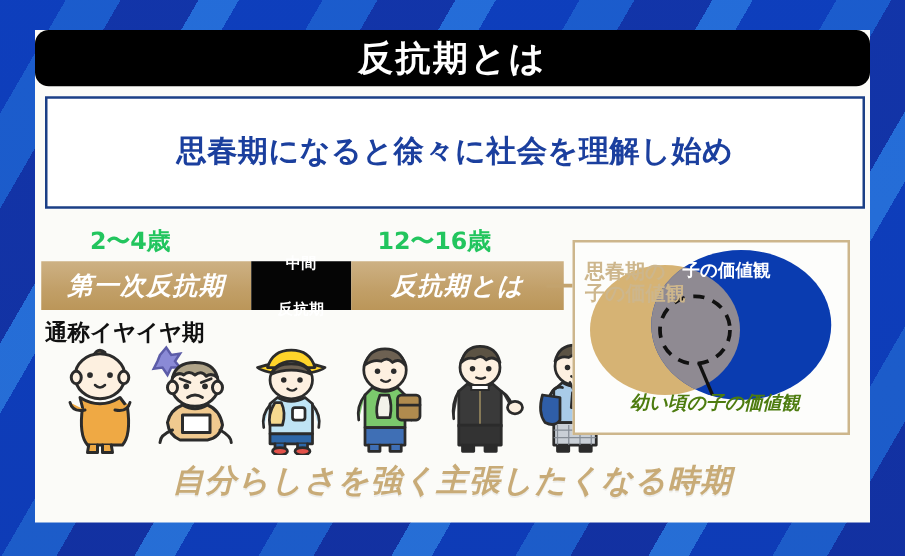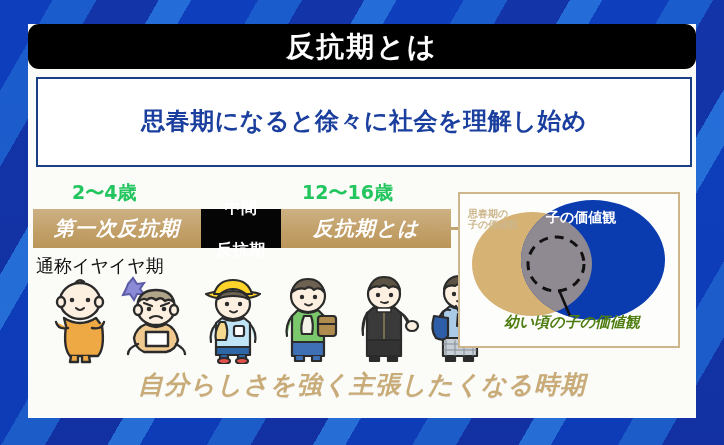--- a/index.html
+++ b/index.html
@@ -64,46 +64,46 @@
 
   
   .bar-row{position:absolute;left:33px;top:209px;height:39px;display:flex;}
   .seg{
     height:39px;display:flex;align-items:center;justify-content:center;
     font-weight:bold;color:#fff;white-space:nowrap;text-align:center;
   }
   .seg.gold{background:linear-gradient(180deg,#cdb184 0%,#c2a069 55%,#bb9659 100%);font-style:italic;}
   .seg.black{background:#050505;}
   #seg-first{width:168px;font-size:20px;letter-spacing:1px;}
-  #seg-mid{width:80px;font-size:16px;line-height:1.08;letter-spacing:.5px;flex-direction:column;gap:24px;}
+  #seg-mid{width:80px;font-size:12px;line-height:1.08;letter-spacing:.5px;flex-direction:column;gap:24px;}
   #seg-second{width:170px;font-size:20px;letter-spacing:1px;}
 
   
   .connector{position:absolute;left:437px;top:222px;width:22px;height:13px;}
   .connector .h{position:absolute;left:0;top:5px;width:22px;height:3px;background:#c3a36e;}
 
   
   #iyaiya{
     position:absolute;left:36px;top:254px;
-    font-size:18px;font-weight:normal;color:#111;white-space:nowrap;
+    font-size:18px;font-weight:bold;color:#111;white-space:nowrap;
   }
 
   
   .kids{position:absolute;left:28px;top:272px;width:430px;height:92px;}
   .kid{position:absolute;bottom:0;}
 
   
   .venn{
     position:absolute;left:458px;top:192px;width:218px;height:152px;
     background:#fdfdfb;border:2px solid #cdb68c;
     overflow:hidden;
   }
   .venn svg{display:block;}
   .venn-lbl{position:absolute;font-weight:bold;white-space:nowrap;line-height:1.12;}
-  #lbl-teen{left:8px;top:14px;color:#cdb68c;font-size:10px;}
+  #lbl-teen{left:8px;top:14px;color:#cdb68c;font-size:16px;}
   #lbl-parent{left:86px;top:16px;color:#ffffff;font-size:14px;}
   #lbl-young{left:44px;top:120px;color:#4d7c0f;font-size:15px;font-style:italic;}
 
   
   #bottom-cap{
     position:absolute;left:0;right:0;top:368px;text-align:center;
     color:#c8ab77;font-size:25px;font-weight:bold;letter-spacing:1px;
     text-shadow:0 1px 0 rgba(0,0,0,.06);
     font-style:italic;
   }

